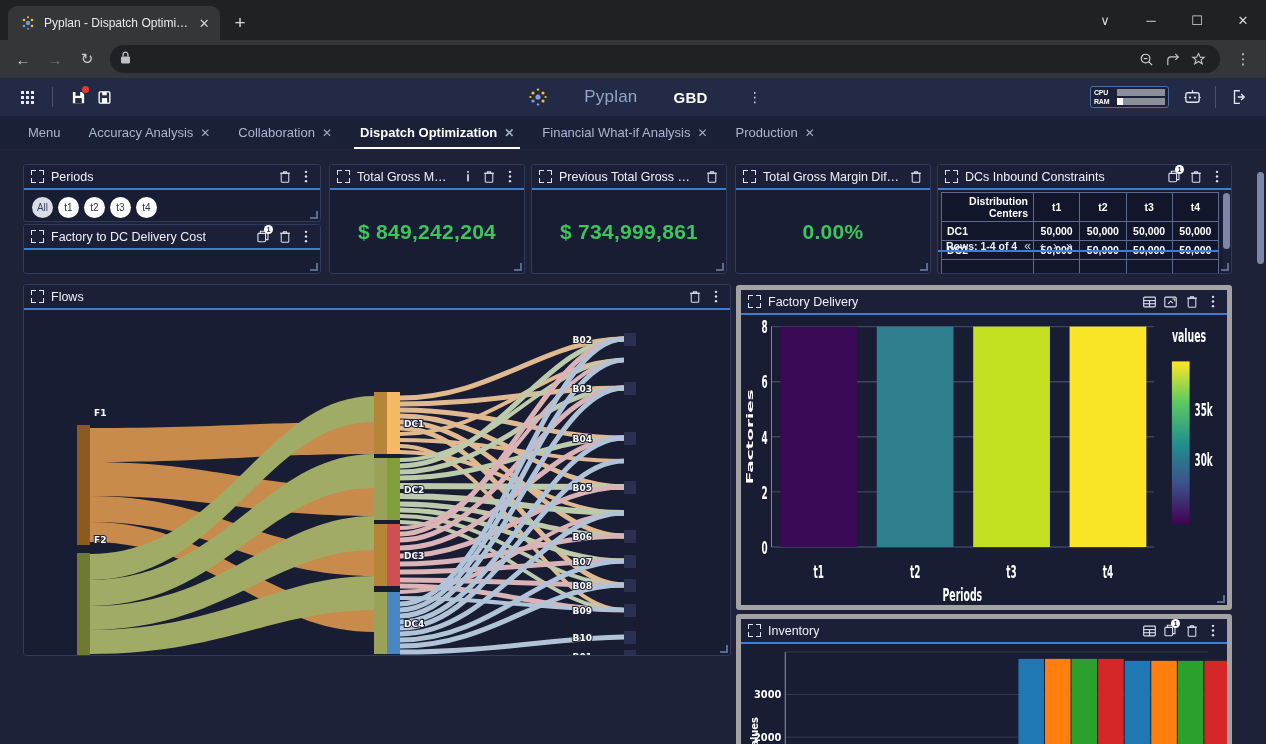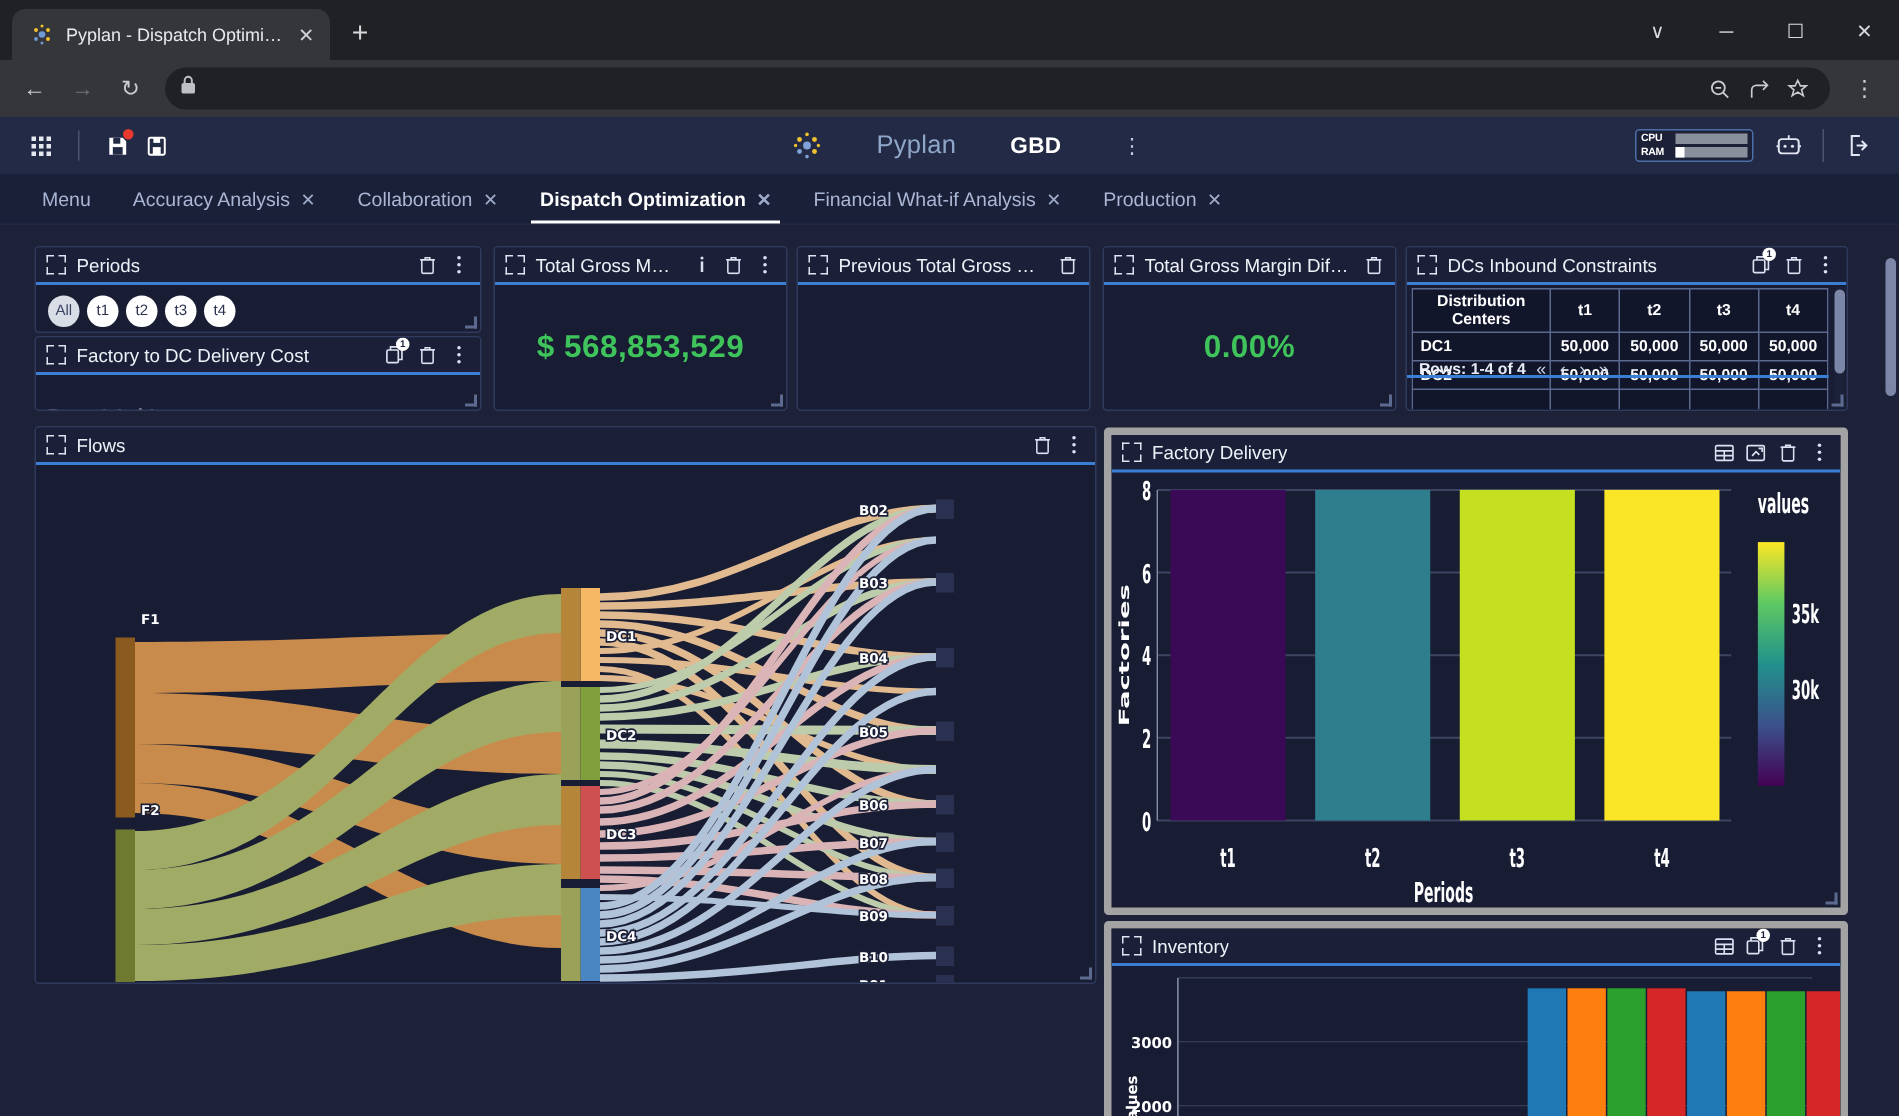--- a/index.html
+++ b/index.html
@@ -487,21 +487,21 @@
           <span class="hic">
               <svg width="4" height="13" viewBox="0 0 4 14">
                 <circle cx="2" cy="2" r="1.3" fill="currentColor"></circle>
                 <circle cx="2" cy="7" r="1.3" fill="currentColor"></circle>
                 <circle cx="2" cy="12" r="1.3" fill="currentColor"></circle>
               </svg>
             </span>
         </span>
       </div>
       <div class="pbody">
-        <div class="kpi">$ 568,853,529</div>
+        <div class="kpi">$ 849,242,204</div>
         <span class="resize-grip"></span>
       </div>
     </div>
 
     <div class="panel" style="left:531px; top:14px; width:196px; height:110px;">
       <div class="phead">
         <span class="expand-ic">
             <span class="c1"></span>
             <span class="c2"></span>
             <span class="c3"></span>
@@ -510,20 +510,24 @@
         <span class="ptitle">Previous Total Gross Mar…</span>
         <span class="phead-actions">
           <span class="hic">
               <svg width="12" height="13" viewBox="0 0 14 15">
                 <path d="M2.6 3.6h8.8v9.6a1 1 0 0 1-1 1H3.6a1 1 0 0 1-1-1z" stroke="currentColor" stroke-width="1.2" fill="none"></path>
                 <line x1="1.2" y1="3.6" x2="12.8" y2="3.6" stroke="currentColor" stroke-width="1.2"></line>
                 <path d="M5.2 3.6V2.1h3.6v1.5" stroke="currentColor" stroke-width="1.2" fill="none"></path>
               </svg>
             </span>
         </span>
+      </div>
+      <div class="pbody">
+        <div class="kpi">$ 734,999,861</div>
+        <span class="resize-grip"></span>
       </div>
     </div>
 
     <div class="panel" style="left:735px; top:14px; width:196px; height:110px;">
       <div class="phead">
         <span class="expand-ic">
             <span class="c1"></span>
             <span class="c2"></span>
             <span class="c3"></span>
             <span class="c4"></span>
@@ -583,21 +587,21 @@
           <table class="dt">
             <colgroup>
                 <col style="width:92px">
                 <col>
                 <col>
                 <col>
                 <col>
               </colgroup>
             <tbody>
                 <tr>
-              <th style="text-align:center">Distribution Centers</th>
+              <th style="text-align:right">Distribution Centers</th>
               <th>t1</th>
               <th>t2</th>
               <th>t3</th>
               <th>t4</th>
             </tr>
             <tr>
               <td class="rowhdr">DC1</td>
               <td class="num">50,000</td>
               <td class="num">50,000</td>
               <td class="num">50,000</td>

